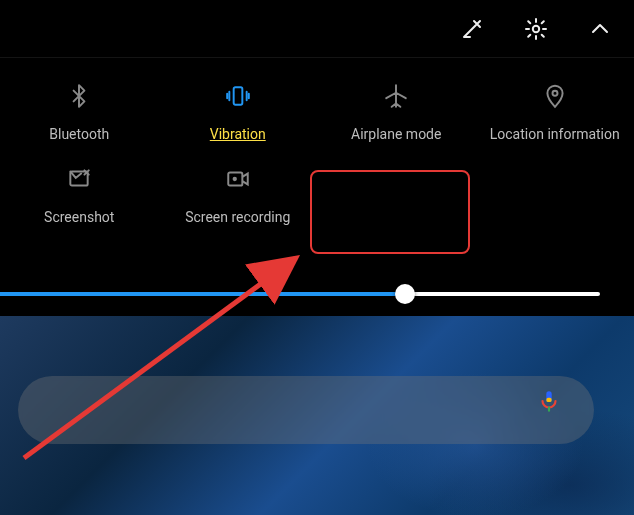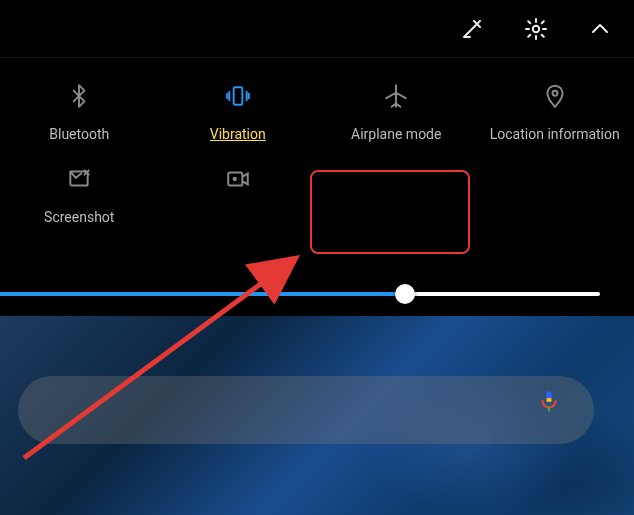--- a/index.html
+++ b/index.html
@@ -111,20 +111,21 @@
       <span class="tlabel">Screenshot</span>
     </div>
     <div class="tile">
       <span class="ticon">
         <svg viewBox="0 0 24 24">
             <rect x="3" y="6" width="13" height="12" rx="1.5"></rect>
             <path d="M16 10 L21 7 L21 17 L16 14"></path>
             <circle cx="9" cy="12" r="2" fill="#8a8a8a" stroke="none"></circle>
           </svg>
       </span>
+      <span class="tlabel">Screen recording</span>
     </div>
   </div>
 
   <div class="highlight"></div>
 
   <div class="slider-row">
     <div class="track"></div>
     <div class="track-fill"></div>
     <div class="thumb"></div>
   </div>

